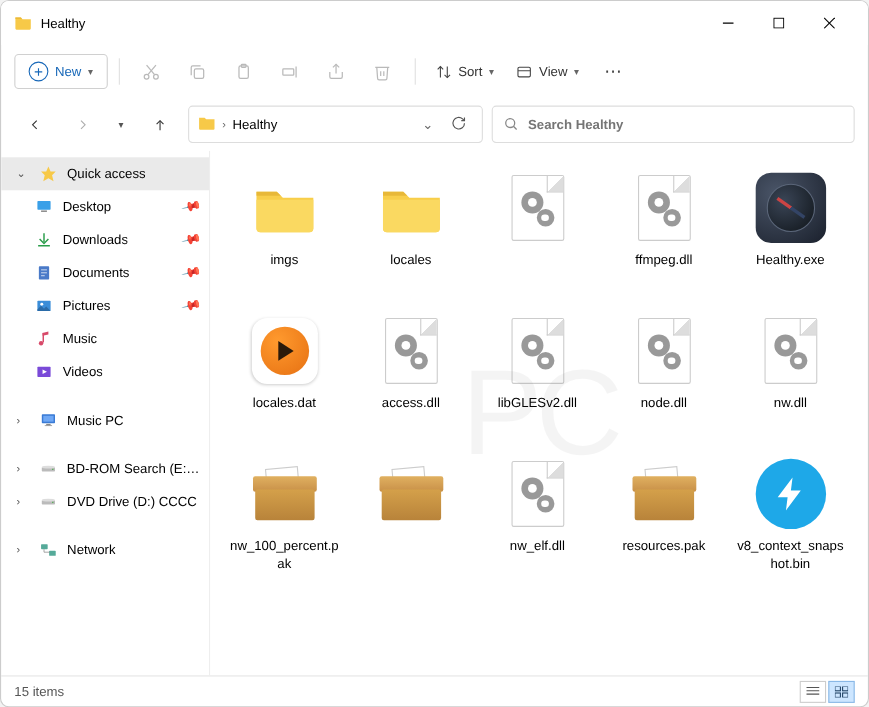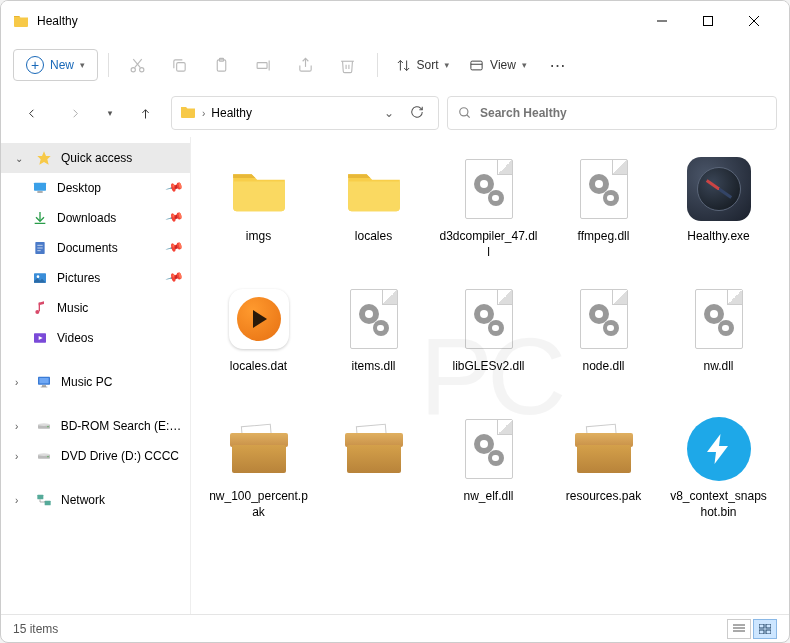--- a/index.html
+++ b/index.html
@@ -355,21 +355,20 @@
           </div>
           <div class="item-label">locales</div>
         </div>
         <div class="item">
           <div class="item-icon">
             <div class="dll-ico">
               <div class="gear g1"></div>
               <div class="gear g2"></div>
             </div>
           </div>
-          <div class="item-label">d3dcompiler_47.dll</div>
         </div>
         <div class="item">
           <div class="item-icon">
             <div class="dll-ico">
               <div class="gear g1"></div>
               <div class="gear g2"></div>
             </div>
           </div>
           <div class="item-label">ffmpeg.dll</div>
         </div>
@@ -392,21 +391,21 @@
           </div>
           <div class="item-label">locales.dat</div>
         </div>
         <div class="item">
           <div class="item-icon">
             <div class="dll-ico">
               <div class="gear g1"></div>
               <div class="gear g2"></div>
             </div>
           </div>
-          <div class="item-label">items.dll</div>
+          <div class="item-label">access.dll</div>
         </div>
         <div class="item">
           <div class="item-icon">
             <div class="dll-ico">
               <div class="gear g1"></div>
               <div class="gear g2"></div>
             </div>
           </div>
           <div class="item-label">libGLESv2.dll</div>
         </div>

